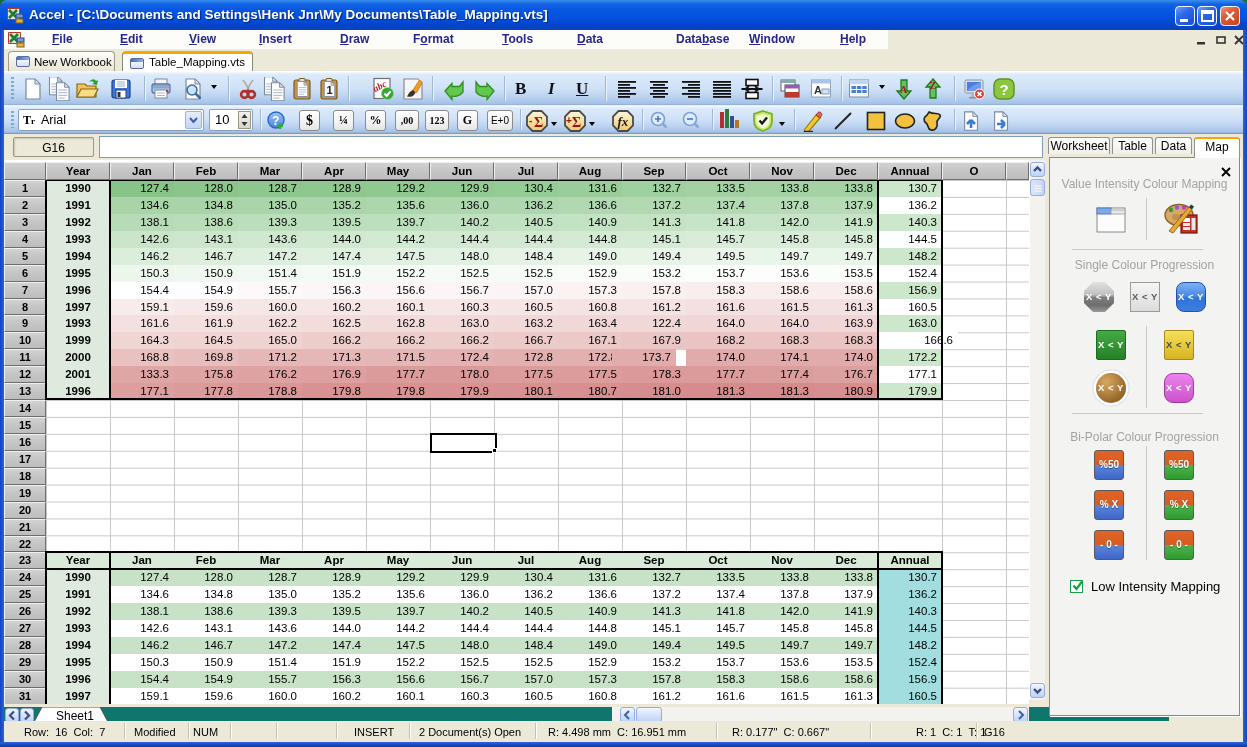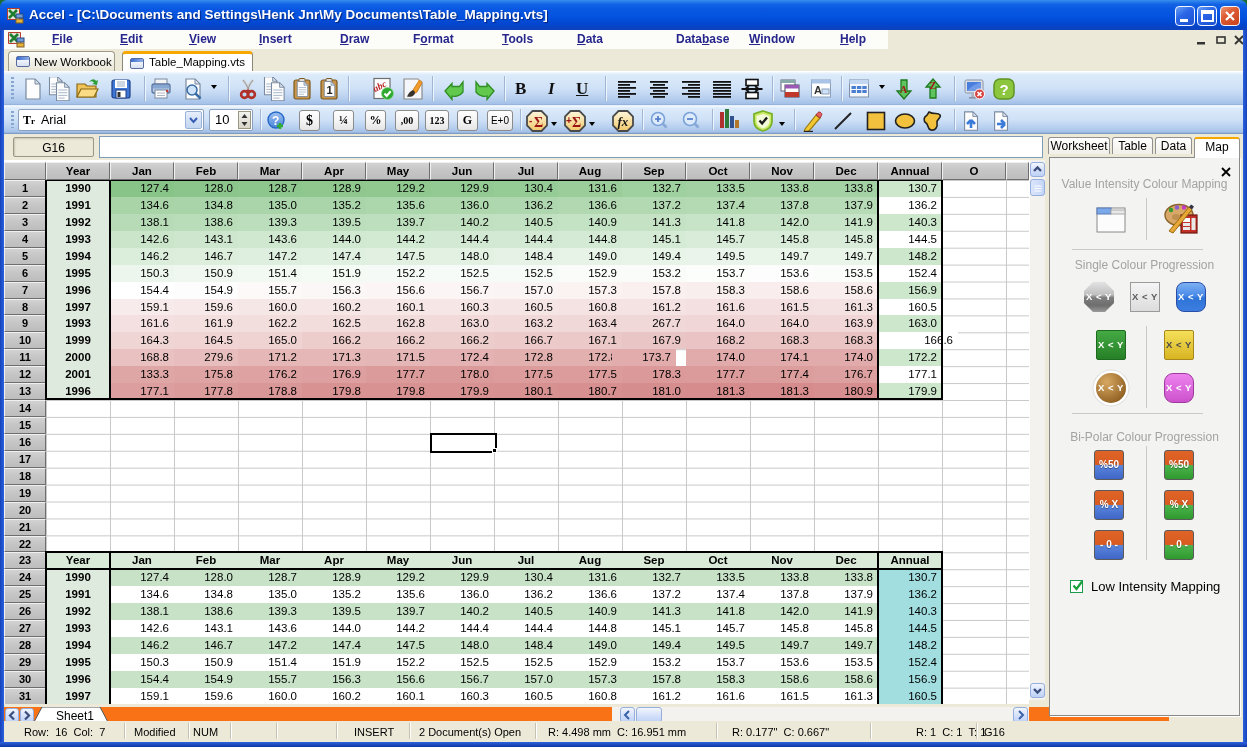--- a/index.html
+++ b/index.html
@@ -44,21 +44,21 @@
  linear-gradient(to right,#c9c9c9 1px,transparent 1px),
  linear-gradient(to bottom,#c9c9c9 1px,transparent 1px);
  background-size:64px 16.93px;background-position:42px 0px}
 .cell{position:absolute;font-size:11.5px;color:#000;text-align:right;padding-right:5px;white-space:nowrap}
 .rowhdr{position:absolute;left:0;width:42px;background:linear-gradient(180deg,#d2d2d2,#c6c6c6 45%,#bdbdbd);border-top:1px solid #f0f0f0;border-left:1px solid #f0f0f0;border-right:1px solid #6e6e6e;border-bottom:1px solid #6e6e6e;font-size:11px;font-weight:bold;text-align:center;color:#000}
 .blk{position:absolute;background:#000}
 
 #vscroll{left:1029px;top:160px;width:16px;height:540px;background:#f4f2ee;border-left:1px solid #fff}
 .sbtn{position:absolute;left:0;width:15px;height:15px;background:linear-gradient(180deg,#f2f6fe,#d4e0fa 55%,#bed2f6);border:1px solid #95aede;border-radius:3px;color:#4d6185;font-size:9px;text-align:center;line-height:13px}
 #vthumb{position:absolute;left:0;top:19px;width:15px;height:17px;background:linear-gradient(90deg,#dce6fb,#c2d4f7);border:1px solid #95aede;border-radius:3px}
-#sheetstrip{left:4px;top:707px;width:1165px;height:17px;background:#f97316}
+#sheetstrip{left:4px;top:707px;width:1165px;height:17px;background:#0f766e}
 
 #hscroll{position:absolute;left:608px;top:0;width:417px;height:17px;background:#f4f2ee}
 #statusbar{left:4px;top:721px;width:1239px;height:21px;background:#ece9d8;font-size:11px;color:#000}
 .st{position:absolute;top:5px;white-space:nowrap}
 .ssep{position:absolute;top:2px;height:16px;width:2px;border-left:1px solid #c5c2b1;border-right:1px solid #fff}
 
 #bl{left:0;top:30px;width:4px;height:717px;background:linear-gradient(90deg,#1542bb,#2b62de)}
 #br{left:1243px;top:30px;width:4px;height:717px;background:linear-gradient(90deg,#2b62de,#1542bb)}
 #bb{left:0;top:742px;width:1247px;height:5px;background:linear-gradient(180deg,#2c63de,#1036a4)}
 
@@ -630,42 +630,42 @@
       <div class="cell" style="left:874px;top:118.51px;width:64px;height:16.93px;line-height:16.93px;background:#ffffff">160.5</div>
       <div class="cell" style="left:42px;top:135.44px;width:64px;height:16.93px;line-height:16.93px;background:#deeade;font-weight:bold;text-align:center;padding:0">1993</div>
       <div class="cell" style="left:106px;top:135.44px;width:64px;height:16.93px;line-height:16.93px;background:#f4e0e0">161.6</div>
       <div class="cell" style="left:170px;top:135.44px;width:64px;height:16.93px;line-height:16.93px;background:#f4dfdf">161.9</div>
       <div class="cell" style="left:234px;top:135.44px;width:64px;height:16.93px;line-height:16.93px;background:#f3dede">162.2</div>
       <div class="cell" style="left:298px;top:135.44px;width:64px;height:16.93px;line-height:16.93px;background:#f3dcdc">162.5</div>
       <div class="cell" style="left:362px;top:135.44px;width:64px;height:16.93px;line-height:16.93px;background:#f2dbdb">162.8</div>
       <div class="cell" style="left:426px;top:135.44px;width:64px;height:16.93px;line-height:16.93px;background:#f2dada">163.0</div>
       <div class="cell" style="left:490px;top:135.44px;width:64px;height:16.93px;line-height:16.93px;background:#f2d9d9">163.2</div>
       <div class="cell" style="left:554px;top:135.44px;width:64px;height:16.93px;line-height:16.93px;background:#f1d8d8">163.4</div>
-      <div class="cell" style="left:618px;top:135.44px;width:64px;height:16.93px;line-height:16.93px;background:#f1d8d8">267.7</div>
+      <div class="cell" style="left:618px;top:135.44px;width:64px;height:16.93px;line-height:16.93px;background:#f1d8d8">122.4</div>
       <div class="cell" style="left:682px;top:135.44px;width:64px;height:16.93px;line-height:16.93px;background:#f0d6d6">164.0</div>
       <div class="cell" style="left:746px;top:135.44px;width:64px;height:16.93px;line-height:16.93px;background:#f0d6d6">164.0</div>
       <div class="cell" style="left:810px;top:135.44px;width:64px;height:16.93px;line-height:16.93px;background:#f0d6d6">163.9</div>
       <div class="cell" style="left:874px;top:135.44px;width:64px;height:16.93px;line-height:16.93px;background:#cde7cd">163.0</div>
       <div class="cell" style="left:42px;top:152.37px;width:64px;height:16.93px;line-height:16.93px;background:#deeade;font-weight:bold;text-align:center;padding:0">1999</div>
       <div class="cell" style="left:106px;top:152.37px;width:64px;height:16.93px;line-height:16.93px;background:#f0d5d5">164.3</div>
       <div class="cell" style="left:170px;top:152.37px;width:64px;height:16.93px;line-height:16.93px;background:#f0d4d4">164.5</div>
       <div class="cell" style="left:234px;top:152.37px;width:64px;height:16.93px;line-height:16.93px;background:#efd2d2">165.0</div>
       <div class="cell" style="left:298px;top:152.37px;width:64px;height:16.93px;line-height:16.93px;background:#edcccc">166.2</div>
       <div class="cell" style="left:362px;top:152.37px;width:64px;height:16.93px;line-height:16.93px;background:#edcccc">166.2</div>
       <div class="cell" style="left:426px;top:152.37px;width:64px;height:16.93px;line-height:16.93px;background:#edcccc">166.2</div>
       <div class="cell" style="left:490px;top:152.37px;width:64px;height:16.93px;line-height:16.93px;background:#eccaca">166.7</div>
       <div class="cell" style="left:554px;top:152.37px;width:64px;height:16.93px;line-height:16.93px;background:#ecc9c9">167.1</div>
       <div class="cell" style="left:618px;top:152.37px;width:64px;height:16.93px;line-height:16.93px;background:#eac5c5">167.9</div>
       <div class="cell" style="left:682px;top:152.37px;width:64px;height:16.93px;line-height:16.93px;background:#eac4c4">168.2</div>
       <div class="cell" style="left:746px;top:152.37px;width:64px;height:16.93px;line-height:16.93px;background:#eac3c3">168.3</div>
       <div class="cell" style="left:810px;top:152.37px;width:64px;height:16.93px;line-height:16.93px;background:#eac3c3">168.3</div>
       <div class="cell" style="left:874px;top:152.37px;width:80px;height:16.93px;line-height:16.93px;background:#ffffff">166.6</div>
       <div class="cell" style="left:42px;top:169.30px;width:64px;height:16.93px;line-height:16.93px;background:#deeade;font-weight:bold;text-align:center;padding:0">2000</div>
       <div class="cell" style="left:106px;top:169.30px;width:64px;height:16.93px;line-height:16.93px;background:#e9c1c1">168.8</div>
-      <div class="cell" style="left:170px;top:169.30px;width:64px;height:16.93px;line-height:16.93px;background:#e7bdbd">279.6</div>
+      <div class="cell" style="left:170px;top:169.30px;width:64px;height:16.93px;line-height:16.93px;background:#e7bdbd">169.8</div>
       <div class="cell" style="left:234px;top:169.30px;width:64px;height:16.93px;line-height:16.93px;background:#e5b7b7">171.2</div>
       <div class="cell" style="left:298px;top:169.30px;width:64px;height:16.93px;line-height:16.93px;background:#e5b7b7">171.3</div>
       <div class="cell" style="left:362px;top:169.30px;width:64px;height:16.93px;line-height:16.93px;background:#e5b6b6">171.5</div>
       <div class="cell" style="left:426px;top:169.30px;width:64px;height:16.93px;line-height:16.93px;background:#e4b2b2">172.4</div>
       <div class="cell" style="left:490px;top:169.30px;width:64px;height:16.93px;line-height:16.93px;background:#e3b0b0">172.8</div>
       <div class="cell" style="left:554px;top:169.30px;width:64px;height:16.93px;line-height:16.93px;background:#e3b0b0">172.8</div>
       <div class="cell" style="left:608px;top:169.30px;width:64px;height:30px;line-height:16.93px;background:#e2acac">173.7</div>
       <div class="cell" style="left:682px;top:169.30px;width:64px;height:16.93px;line-height:16.93px;background:#e1abab">174.0</div>
       <div class="cell" style="left:746px;top:169.30px;width:64px;height:31px;line-height:16.93px;background:#e1abab">174.1</div>
       <div class="cell" style="left:810px;top:169.30px;width:64px;height:16.93px;line-height:16.93px;background:#e1abab">174.0</div>

